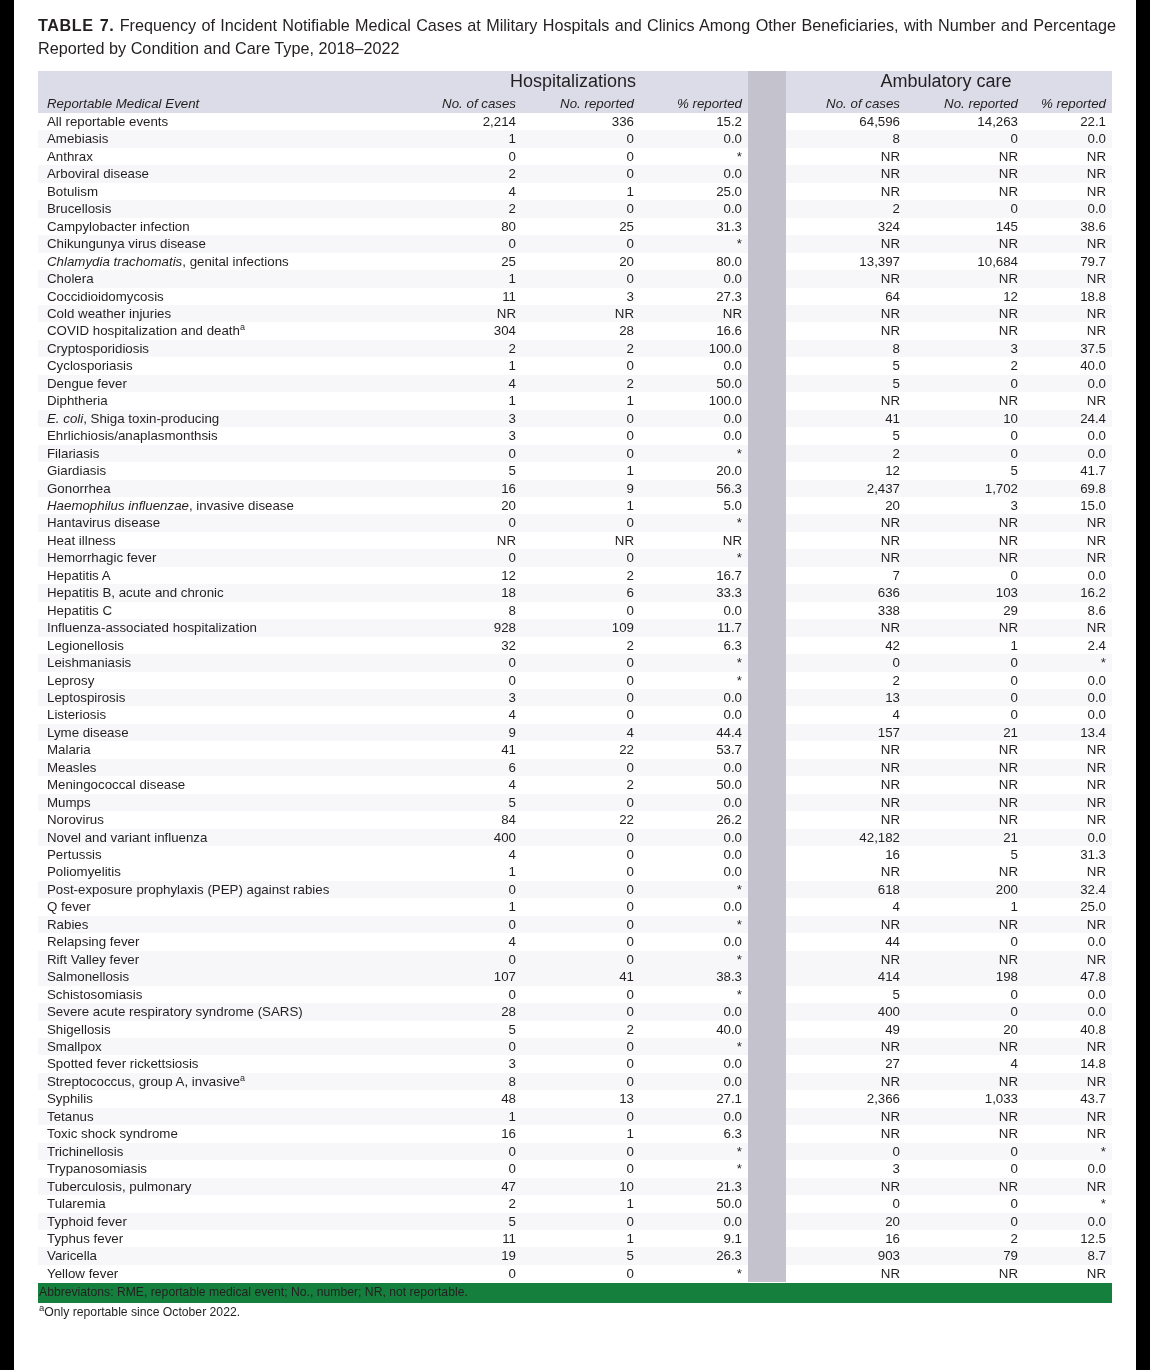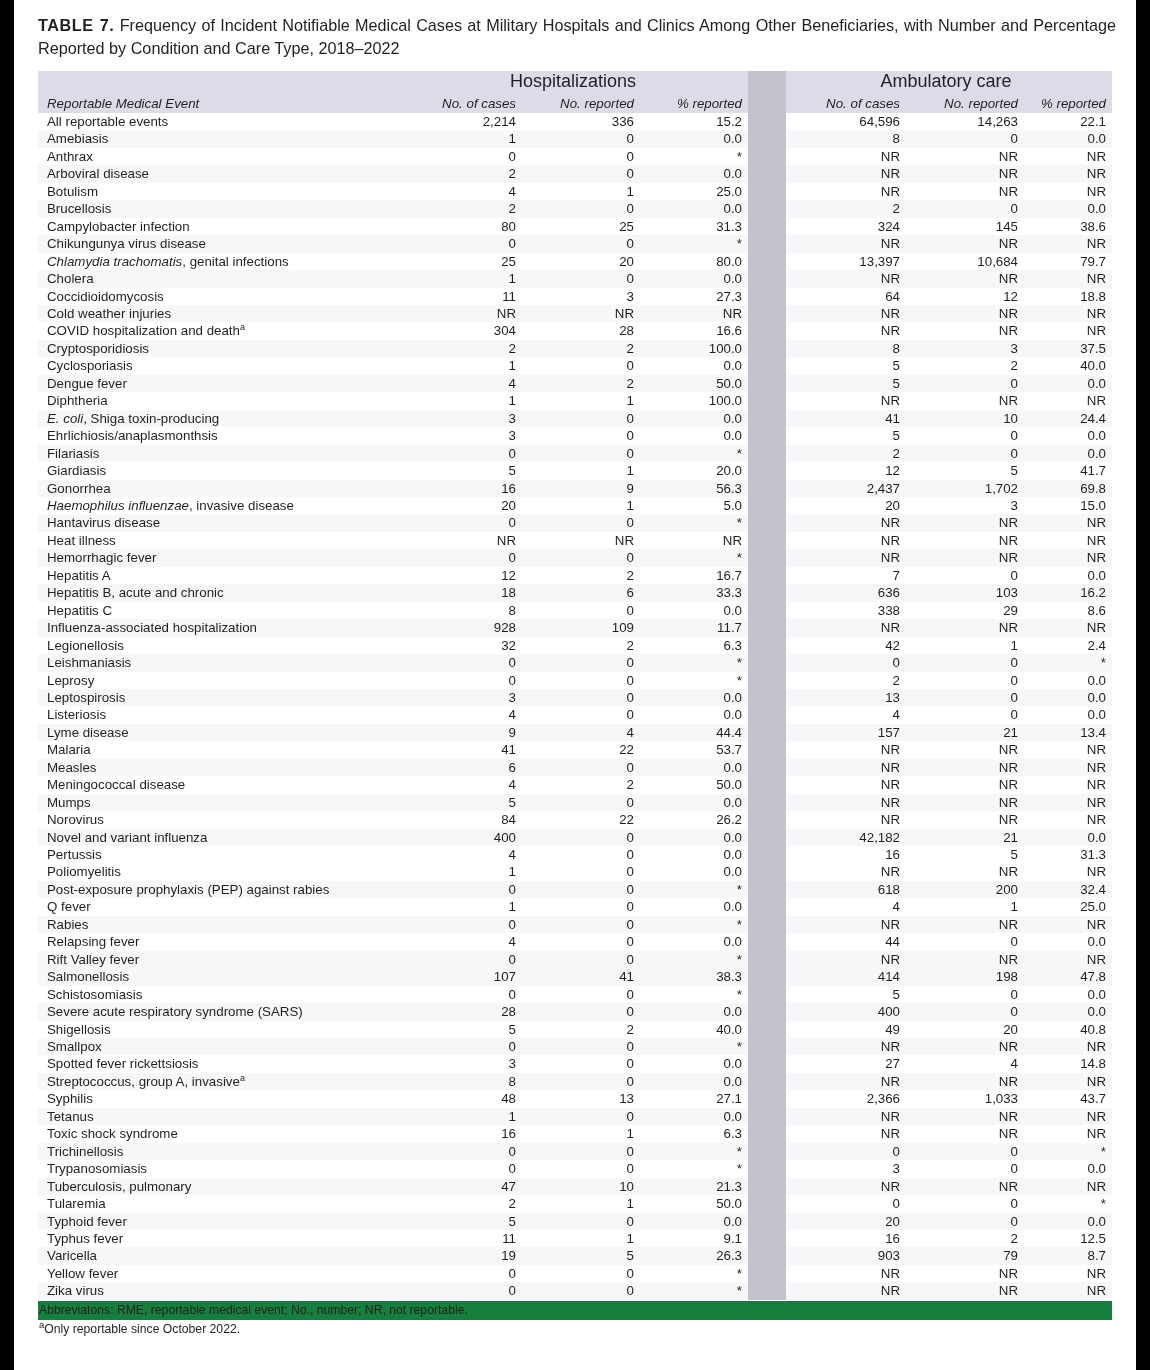--- a/index.html
+++ b/index.html
@@ -839,30 +839,20 @@
             <tr class="odd">
               <td class="lead">Yellow fever</td>
               <td>0</td>
               <td>0</td>
               <td><span class="star">*</span></td>
               <td class="gap-cell"></td>
               <td>NR</td>
               <td>NR</td>
               <td>NR</td>
             </tr>
-            <tr class="even">
-              <td class="lead">Zika virus</td>
-              <td>0</td>
-              <td>0</td>
-              <td><span class="star">*</span></td>
-              <td class="gap-cell"></td>
-              <td>NR</td>
-              <td>NR</td>
-              <td>NR</td>
-            </tr>
           </tbody>
       </table>
     </div>
 
     <div class="footnotes">
       <div class="fnline">Abbreviatons: RME, reportable medical event; No., number; NR, not reportable.</div>
       <div class="fnline alt"><sup>a</sup><span>Only reportable since October 2022.</span></div>
 
     </div>
 

